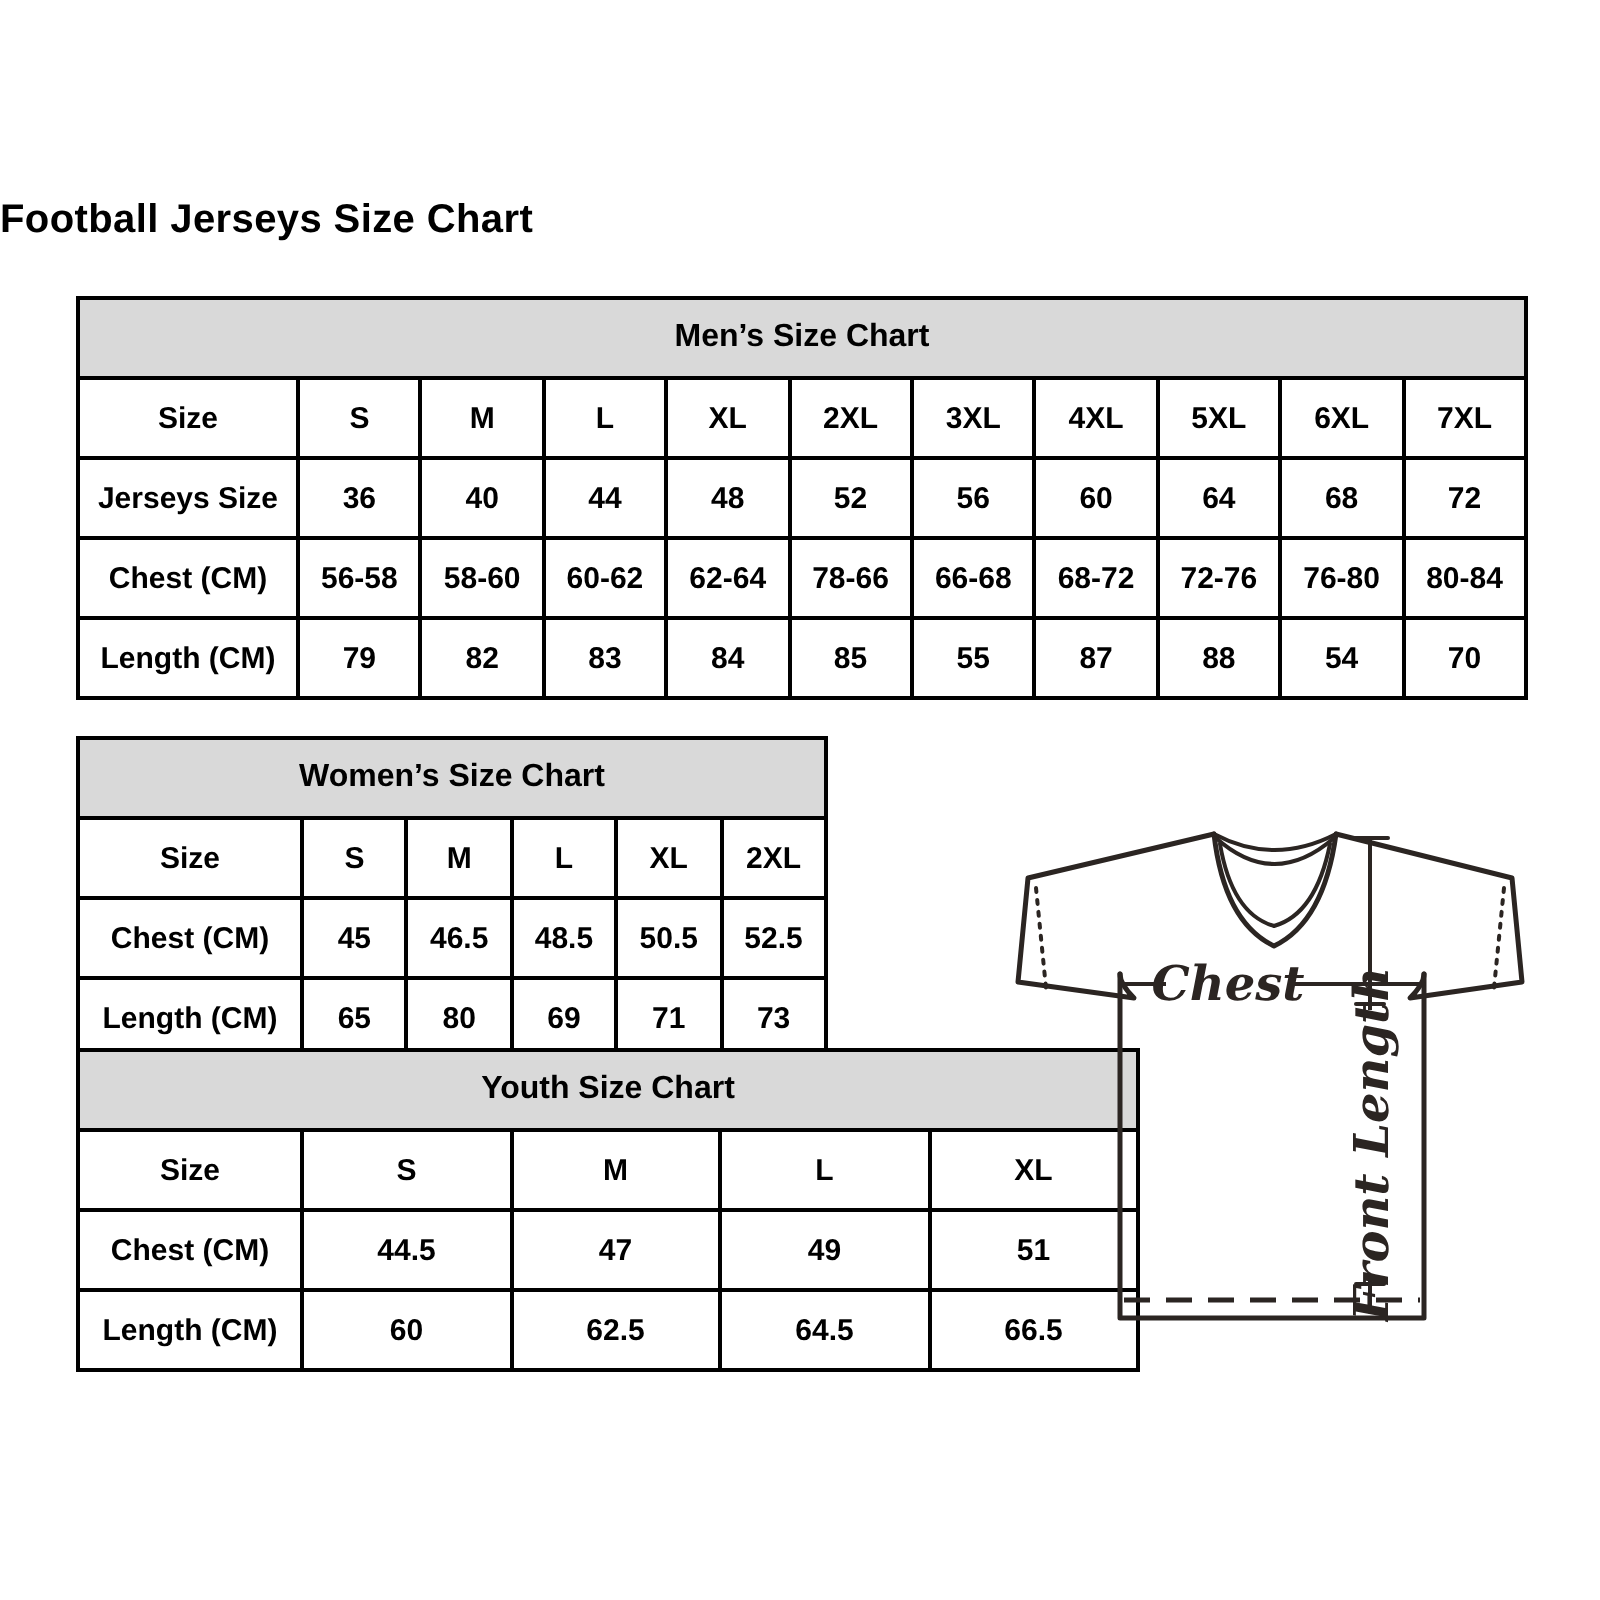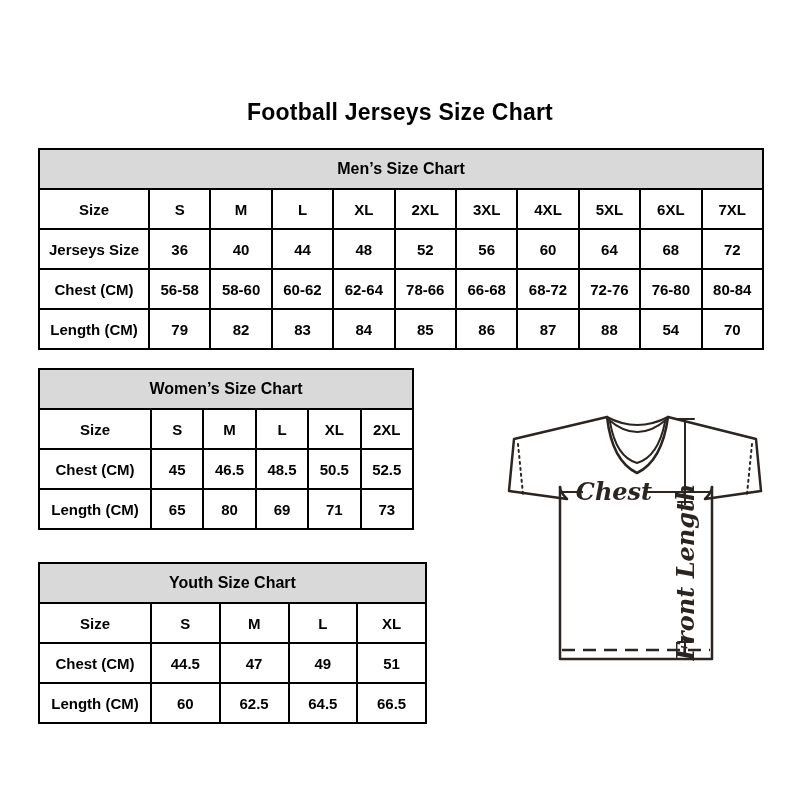--- a/index.html
+++ b/index.html
@@ -7,22 +7,22 @@
     width: 800px; height: 800px;
     background: #ffffff;
     position: relative;
     font-family: "Liberation Sans", sans-serif;
     color: #000;
     overflow: hidden;
   }
   .page-title {
     position: absolute;
     left: 0; top: 99px; width: 800px;
-    text-align: center;
-    font-size: 23px;
+    text-align: left;
+    font-size: 20px;
     font-weight: bold;
     letter-spacing: 0.2px;
   }
   table.size-table {
     position: absolute;
     border-collapse: collapse;
     table-layout: fixed;
     background: #fff;
   }
   .size-table td {
@@ -35,21 +35,21 @@
     padding: 0 1px;
     overflow: hidden;
     white-space: nowrap;
   }
   .size-table td.hdr {
     background: #d9d9d9;
     font-size: 16px;
   }
   #men-table   { left: 38px; top: 148px; width: 726px; padding-left: 20px; }
   #women-table { left: 38px; top: 368px; width: 376px; }
-  #youth-table { left: 38px; top: 562px; width: 389px; }
+  #youth-table { left: 38px; top: 524px; width: 532px; }
   #men-table   col.label-col { width: 110px; }
   #women-table col.label-col { width: 112px; }
   #youth-table col.label-col { width: 112px; }
   .jersey {
     position: absolute;
     left: 504px; top: 399px;
   }
   .jersey text {
     font-family: "DejaVu Serif", serif;
     font-style: italic;
@@ -111,21 +111,21 @@
       <td>76-80</td>
       <td>80-84</td>
     </tr>
     <tr>
       <td>Length (CM)</td>
       <td>79</td>
       <td>82</td>
       <td>83</td>
       <td>84</td>
       <td>85</td>
-      <td>86</td>
+      <td>55</td>
       <td>87</td>
       <td>88</td>
       <td>54</td>
       <td>70</td>
     </tr>
   </tbody>
 </table>
 
 <table id="women-table" class="size-table">
   <colgroup>

